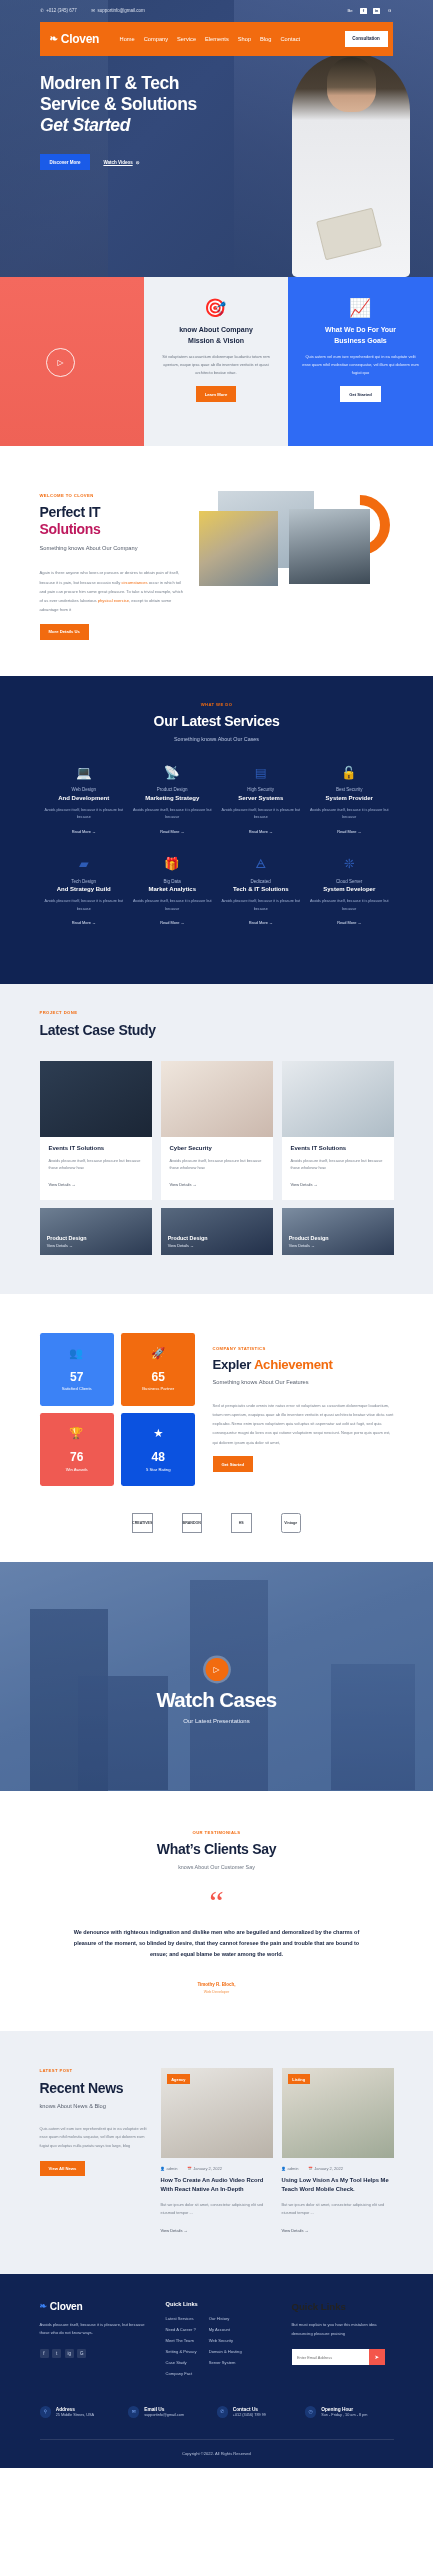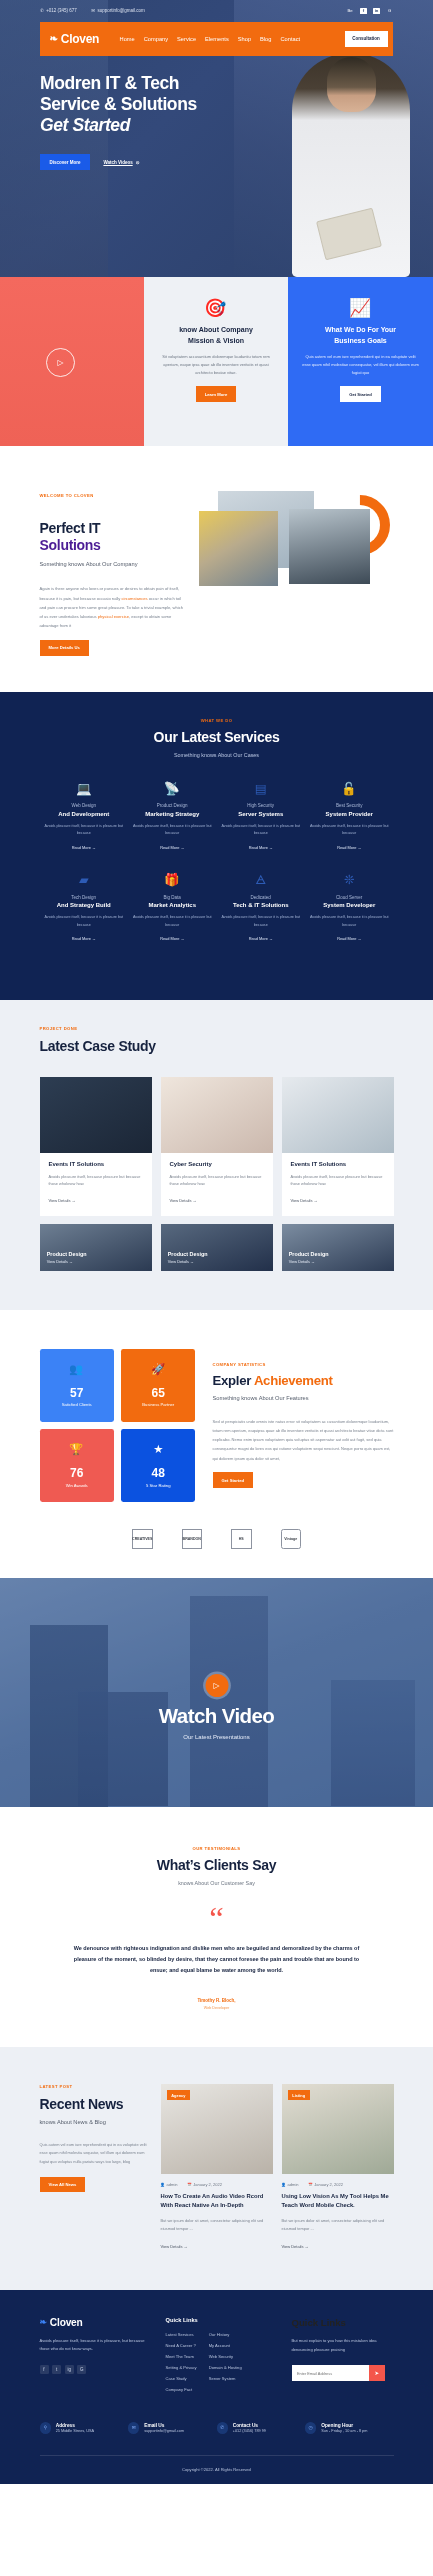--- a/index.html
+++ b/index.html
@@ -100,22 +100,22 @@
   .feat-mid p { font-size:4px; color:#6d7683; line-height:1.95; margin-top:6.6px; }
   .feat-r p { font-size:4px; color:#e3ecff; line-height:1.95; margin-top:6.6px; }
   .btn-org { display:inline-block; background:#F26B0F; color:#fff; font-size:4.2px; font-weight:bold; padding:5.4px 9px; margin-top:9.6px;}
   .btn-white { display:inline-block; background:#fff; color:#16223f; font-size:4.2px; font-weight:bold; padding:5.4px 9px; margin-top:9.6px;}
 
   
   .about { padding:47px 0 36px; position:relative; }
   .about-row { display:flex; gap:12px; }
   .about-l { width:147px; }
   .eyebrow { color:#F26B0F; font-size:4.2px; font-weight:bold; letter-spacing:0.4px; }
-  .about-l h2 { font-size:14px; color:#16223f; line-height:1.2; margin-top:22px; font-weight:bold; letter-spacing:-0.3px;}
-  .about-l h2 .o { color:#4c1d95; }
+  .about-l h2 { font-size:14px; color:#16223f; line-height:1.2; margin-top:6px; font-weight:bold; letter-spacing:-0.3px;}
+  .about-l h2 .o { color:#be185d; }
   .about-sub { font-size:5.7px; color:#555d6b; margin-top:7.8px; }
   .about-p { font-size:4.1px; color:#767f8c; line-height:2.25; margin-top:17px; }
   .about-p .hl { color:#F26B0F; }
   .about-r { flex:1; position:relative; height:132px; }
   .ring-org{
     position:absolute; right:3.6px; top:2.4px; width:60px;height:60px;
     border:10.2px solid #F26B0F; border-radius:50%; border-left-color:transparent; border-bottom-color:transparent;
     transform:rotate(45deg);
   }
   .ab-img1{ position:absolute; left:19px; top:-2.4px; width:96px;height:77px; background:linear-gradient(160deg,#cfd8df,#9fb0bd); }
@@ -541,21 +541,21 @@
   </section>
 
   <section class="video">
     <div class="v-p1"></div>
     <div class="v-p2"></div>
     <div class="v-p3"></div>
     <div class="v-p4"></div>
     <div class="tint"></div>
     <div class="play-big">▷</div>
     <div class="video-txt">
-      <h2>Watch Video</h2>
+      <h2>Watch Cases</h2>
       <p>Our Latest Presentations</p>
     </div>
   </section>
 
   <section class="testi">
     <div class="container">
       <div class="eyebrow">OUR TESTIMONIALS</div>
       <h2>What’s Clients Say</h2>
       <div class="sub">knows About Our Customer Say</div>
       <div class="quote-ic">“</div>

